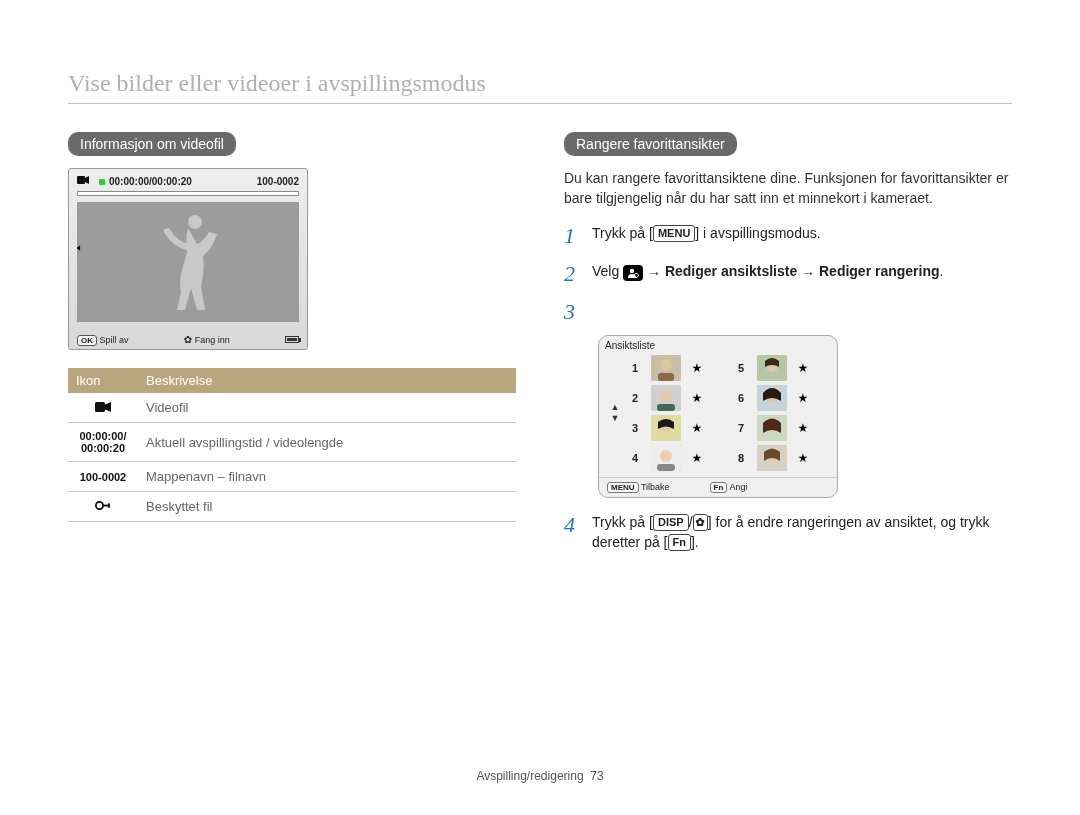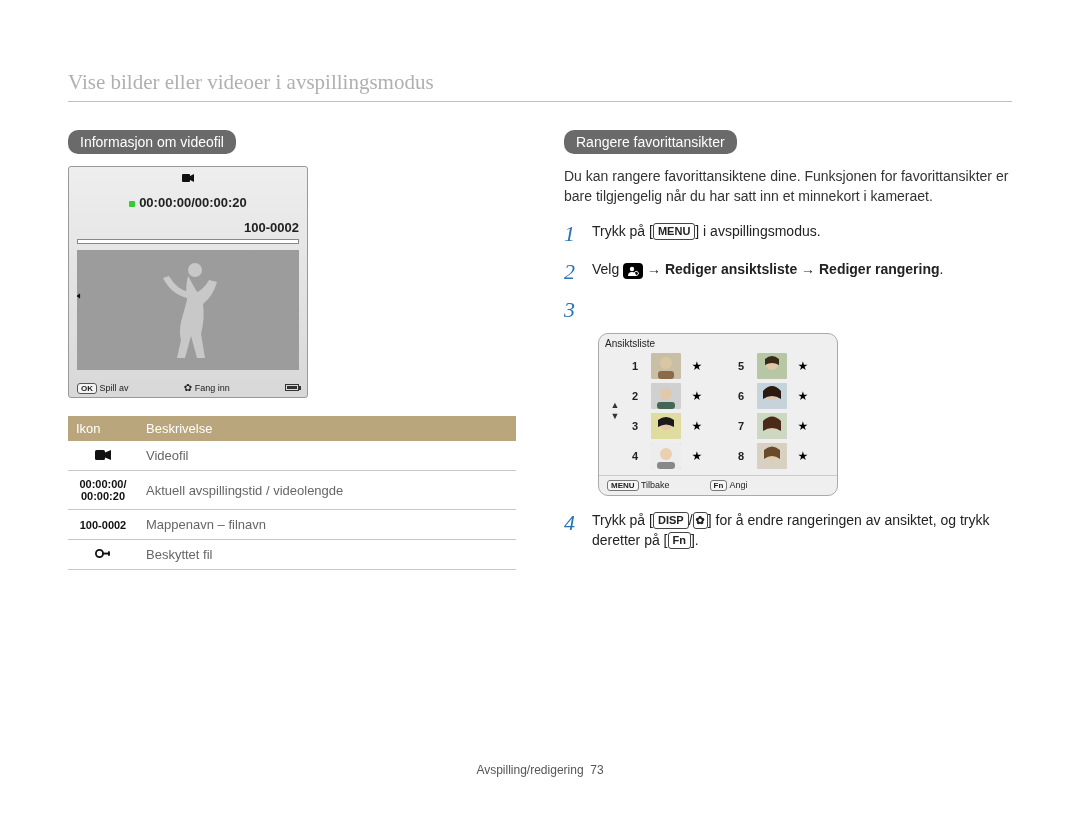--- a/index.html
+++ b/index.html
@@ -10,21 +10,21 @@
     background: #fff;
     color: #222;
     font-size: 14px;
     position: relative;
   }
   .page {
     padding: 70px 68px 40px 68px;
   }
   .top-title {
     font-family: Georgia, 'Times New Roman', serif;
-    font-size: 21px;
+    font-size: 24px;
     color: #b0b0b0;
     font-weight: 300;
     margin-bottom: 6px;
   }
   .top-rule {
     border: none;
     border-top: 1px solid #c0c0c0;
     margin-bottom: 28px;
   }
   .columns {
@@ -49,25 +49,24 @@
     border: 1px solid #999;
     border-radius: 3px;
     background: linear-gradient(#eee,#d8d8d8);
     padding: 6px 8px 4px 8px;
     position: relative;
     margin-bottom: 18px;
   }
   .vb-top-row {
     display: flex;
     align-items: center;
-    font-size: 13px;
+    font-size: 10px;
     gap: 10px;
     margin-bottom: 4px;
     font-weight: bold;
-    flex-direction: column;
   }
   .vb-top-row .cam { font-size: 10px; }
   .vb-top-row .led { width:6px; height:6px; background:#3c3; display:inline-block; margin-right:4px; border-radius:1px;}
   .vb-prog {
     height: 5px;
     background: #fff;
     border: 1px solid #888;
     margin-bottom: 6px;
   }
   .vb-screen {
@@ -208,21 +207,21 @@
     font-size:9px;
     align-items:center;
     text-align:right;
   }
   .fp-btn {
     border:1px solid #777; background:#f7f7f7; border-radius:3px; padding:0 3px; font-size:8px; font-weight:bold;
   }
 
   .footer {
     position: absolute;
-    bottom: 38px;
+    bottom: 32px;
     left: 0; right: 0;
     text-align: center;
     font-size: 12px;
     color: #555;
   }
 </style>
 </head>
 <body>
 
 <div class="page">

